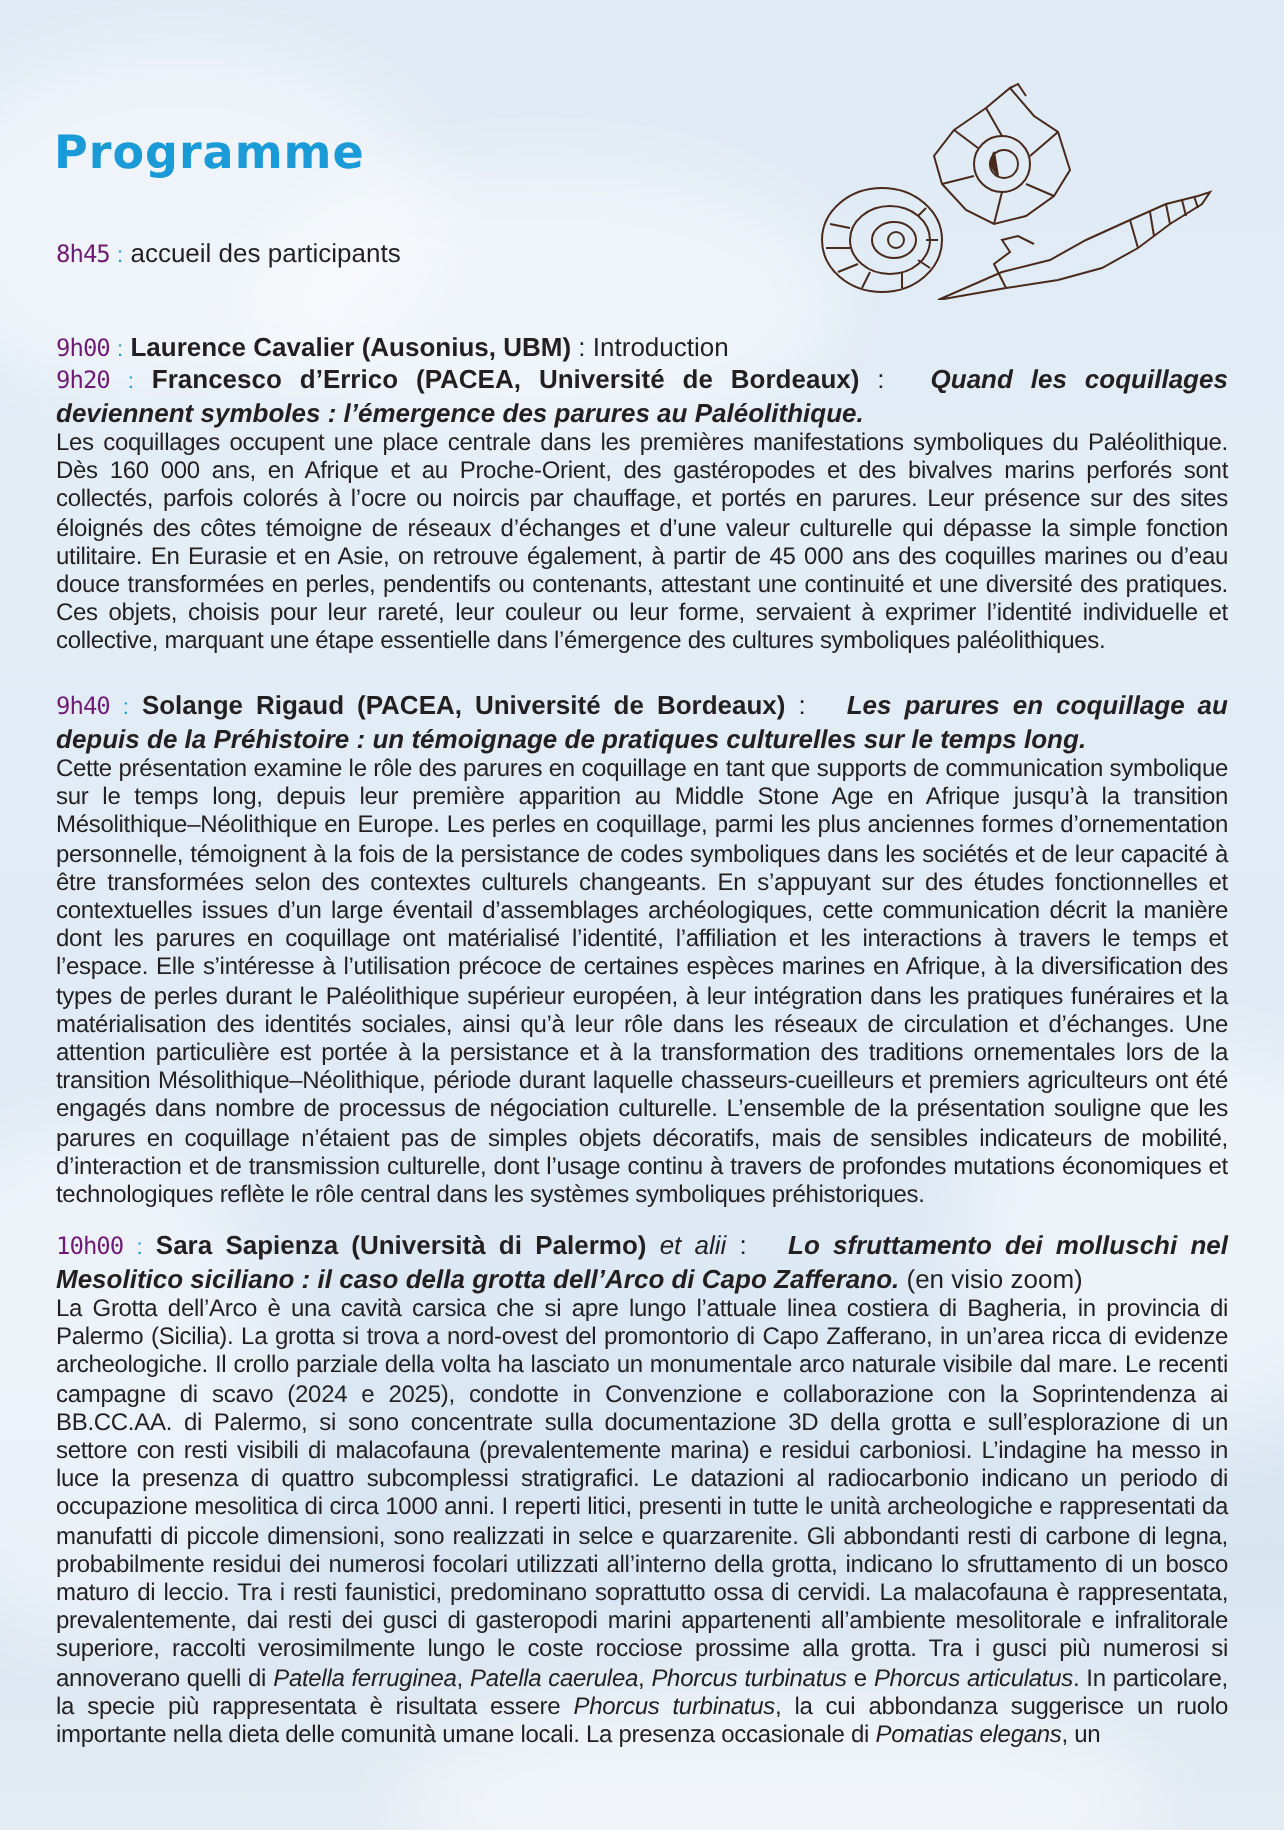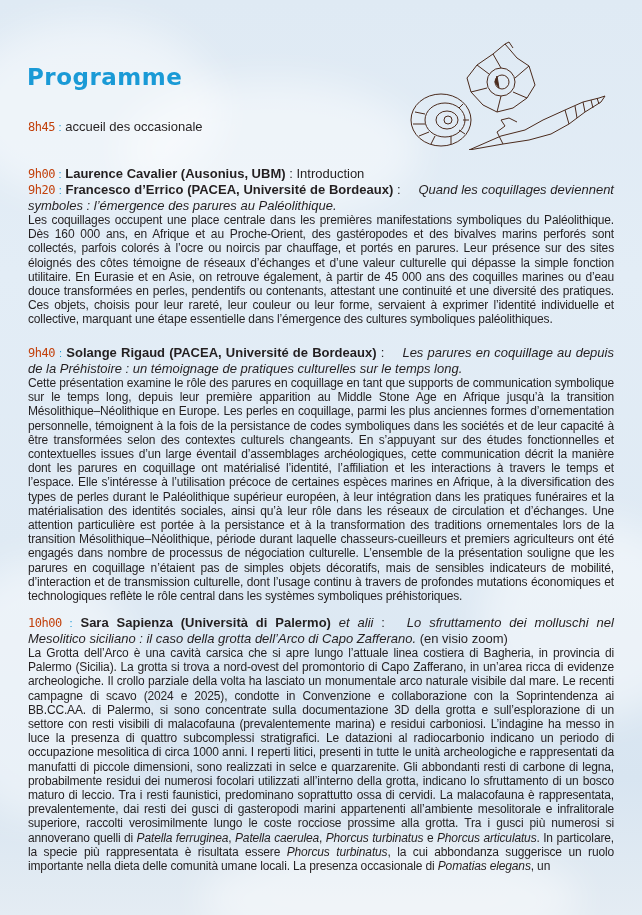--- a/index.html
+++ b/index.html
@@ -12,27 +12,27 @@
   .clouds { position: absolute; inset: 0; pointer-events: none; }
   .cloud { position: absolute; border-radius: 50%; background: rgba(255,255,255,0.45); filter: blur(18px); }
   .title {
     position: absolute; left: 27px; top: 64px;
     font-family: "DejaVu Sans", sans-serif; font-size: 23px; font-weight: bold;
     color: #1a9ad6; letter-spacing: 0.5px; margin: 0;
   }
   .shells { position: absolute; left: 405px; top: 40px; width: 210px; height: 110px; }
   .entry { position: absolute; left: 28px; width: 586px; }
   .time {
-    font-family: "DejaVu Sans Mono", monospace; color: #c2410c; font-size: 12px;
+    font-family: "DejaVu Sans Mono", monospace; color: #701a75; font-size: 12px;
     letter-spacing: -0.5px;
   }
   .sep { color: #1a9ad6; font-size: 11px; }
   .head { font-size: 13px; line-height: 15px; margin: 0; text-align: justify; }
   .speaker { font-weight: bold; }
-  .talk { font-weight: normal; font-style: italic; margin-left: 14px; }
+  .talk { font-weight: bold; font-style: italic; margin-left: 14px; }
   .body {
     font-size: 12px; line-height: 14.2px; margin: 0; text-align: justify;
     letter-spacing: -0.15px; font-stretch: condensed;
   }
   .body i { }
 </style>
 </head>
 <body>
 
 <div class="clouds">
@@ -68,21 +68,21 @@
     <path d="M64 110 L96 96 L120 90 L138 80 L160 70 L178 62 L194 58 L200 56 L196 62 L180 72 L164 84 L146 94 L124 100 L98 104 Z"></path>
     <path d="M98 104 L92 92 L100 86 L96 80 L104 78 L112 82"></path>
     <path d="M160 70 L164 84 M170 66 L172 78 M178 62 L180 72 M186 60 L188 68 M192 58 L194 64"></path>
   </g>
 </svg>
 
 <div class="entry" style="top:119px;">
   <p class="head">
     <span class="time">8h45</span>
     <span class="sep">:</span>
-    <span>accueil des occasionale</span>
+    <span>accueil des participants</span>
   </p>
 </div>
 
 <div class="entry" style="top:166px;">
   <p class="head">
     <span class="time">9h00</span>
     <span class="sep">:</span>
     <span class="speaker">Laurence Cavalier (Ausonius, UBM)</span>
     <span>:</span>
     <span>Introduction</span>

